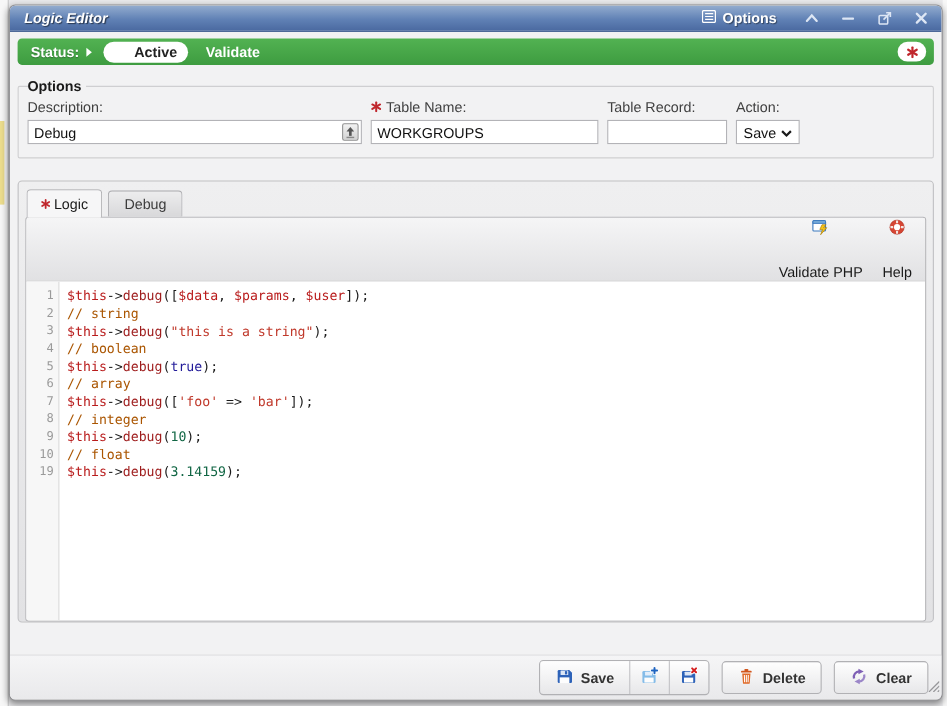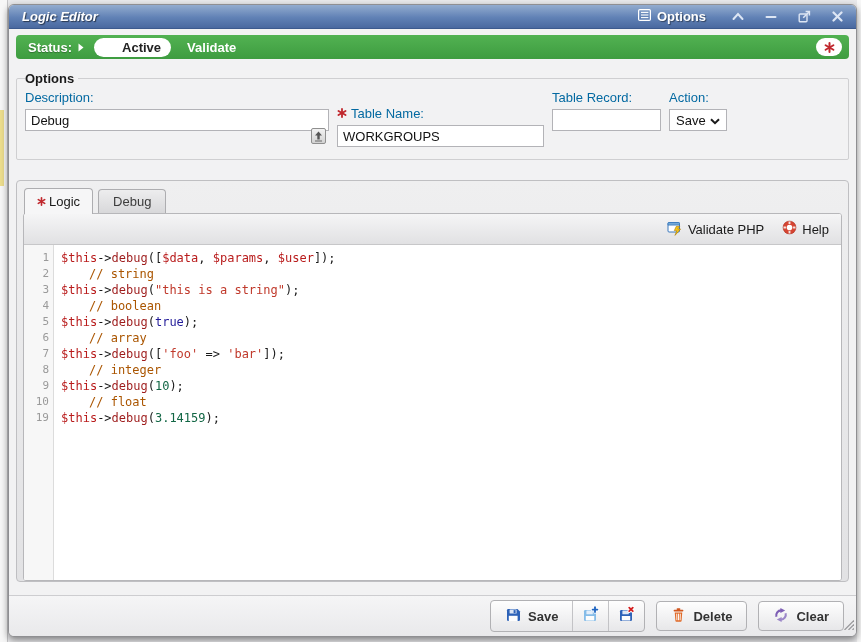--- a/index.html
+++ b/index.html
@@ -34,25 +34,25 @@
   .pill.unselected{color:#fff;margin-left:6px;}
   .status-spacer{flex:1;}
   .asterisk-pill{background:#fff;border-radius:10px;width:26px;height:18px;display:flex;
     align-items:center;justify-content:center;}
 
   
   fieldset.options{margin:12px 7px 0 7px;border:1px solid #cfcfd1;border-radius:2px;
     padding:2px 8px 12px 8px;}
   fieldset.options legend{font-size:13px;font-weight:bold;color:#1a1a1a;padding:0 4px 0 0;}
   .fields-row{display:flex;gap:8px;margin-top:2px;}
-  .field label{display:flex;align-items:flex-start;gap:4px;font-size:13px;color:#0369a1;margin-bottom:4px;}
+  .field label{display:flex;align-items:flex-start;gap:4px;font-size:13px;color:#404040;margin-bottom:4px;}
   .field input{box-sizing:border-box;height:22px;border:1px solid #b3b3b7;background:#fff;
     font-size:13px;padding:1px 5px;width:100%;font-family:"Liberation Sans",sans-serif;color:#111;}
   .f-desc{width:304px;position:relative;}
-  .f-name{width:207px;margin-top:16px;}
+  .f-name{width:207px;}
   .f-record{width:109px;}
   .f-action{width:58px;}
   .desc-expand{position:absolute;right:3px;bottom:3px;width:15px;height:16px;border:1px solid #8f8f8f;
     border-radius:2px;background:linear-gradient(#f2f2f2,#d2d2d2);display:flex;align-items:center;
     justify-content:center;cursor:pointer;box-sizing:border-box;}
   .select-box{box-sizing:border-box;height:22px;border:1px solid #b3b3b7;background:#fff;
     display:flex;align-items:center;justify-content:space-between;padding:0 6px;font-size:13px;
     color:#111;cursor:pointer;}
 
   
@@ -61,32 +61,32 @@
     display:flex;flex-direction:column;}
   .tabstrip{flex:0 0 29px;display:flex;align-items:flex-end;gap:5px;padding:3px 0 0 1px;}
   .tab{display:flex;align-items:center;gap:3px;font-size:13px;border:1px solid #adadb0;
     border-bottom:none;border-radius:4px 4px 0 0;cursor:pointer;}
   .tab.active{background:#f6f6f7;color:#1a1a1a;padding:5px 12px;margin-bottom:-1px;z-index:2;position:relative;}
   .tab.inactive{background:linear-gradient(#ededee,#d8d8da);color:#3c3c3c;padding:4px 14px;}
   .editor-box{flex:1;border:1px solid #b7b7ba;border-radius:3px;display:flex;flex-direction:column;
     overflow:hidden;background:#fff;}
   .ed-toolbar{flex:0 0 30px;background:linear-gradient(#f5f5f6,#e1e1e3);border-bottom:1px solid #c7c7c9;
     display:flex;align-items:center;justify-content:flex-end;gap:18px;padding:0 12px;font-size:13px;color:#1a1a1a;}
-  .tool-item{display:flex;align-items:center;gap:5px;cursor:pointer;}
+  .tool-item{display:flex;align-items:center;gap:23px;cursor:pointer;flex-direction:column;}
   .code-wrap{flex:1;display:flex;overflow:hidden;font-family:"DejaVu Sans Mono",monospace;
     font-size:12px;line-height:16px;background:#fff;}
   .gutter{flex:0 0 30px;background:#f7f7f7;border-right:1px solid #dcdcdc;color:#9a9a9a;
     text-align:right;padding:5px 4px 0 0;font-size:11px;box-sizing:border-box;}
   .gutter div{height:16px;line-height:16px;}
   .code-area{flex:1;padding:5px 0 0 7px;white-space:pre;cursor:text;}
   .code-line{height:16px;}
   .tok-var{color:#b91c1c;}
   .tok-fn{color:#9e1c1c;}
   .tok-str{color:#c0392b;}
-  .tok-com{color:#aa5500;margin-left:28px;}
+  .tok-com{color:#aa5500;}
   .tok-atom{color:#221b99;}
   .tok-num{color:#116644;}
   .tok-pln{color:#1a1a1a;}
 
   
   .footer{margin-top:auto;flex:0 0 40px;border-top:1px solid #cdcdd0;
     background:linear-gradient(#f5f5f6,#e9e9eb);display:flex;align-items:center;
     justify-content:flex-end;gap:11px;padding:0 12px;border-radius:0 0 5px 5px;position:relative;}
   .btn{display:flex;align-items:center;gap:7px;height:30px;padding:0 14px;border:1px solid #b1b1b4;
     border-radius:4px;background:linear-gradient(#fefefe,#e7e7e9);font-size:13px;font-weight:bold;

